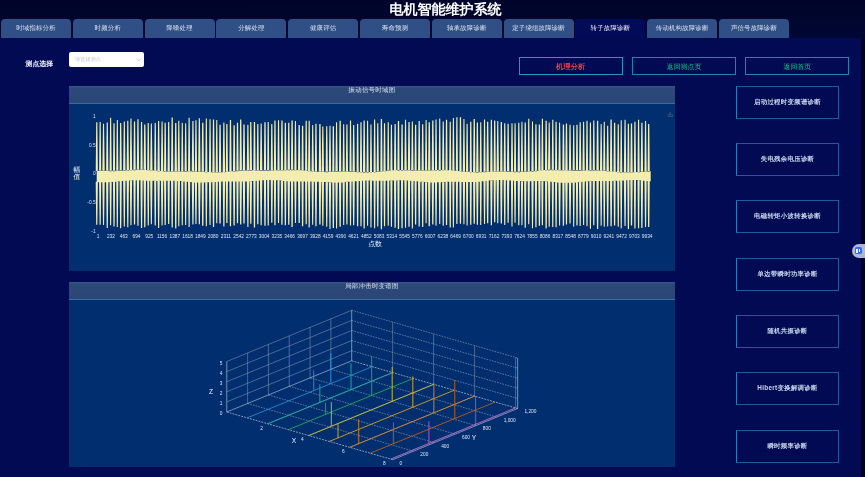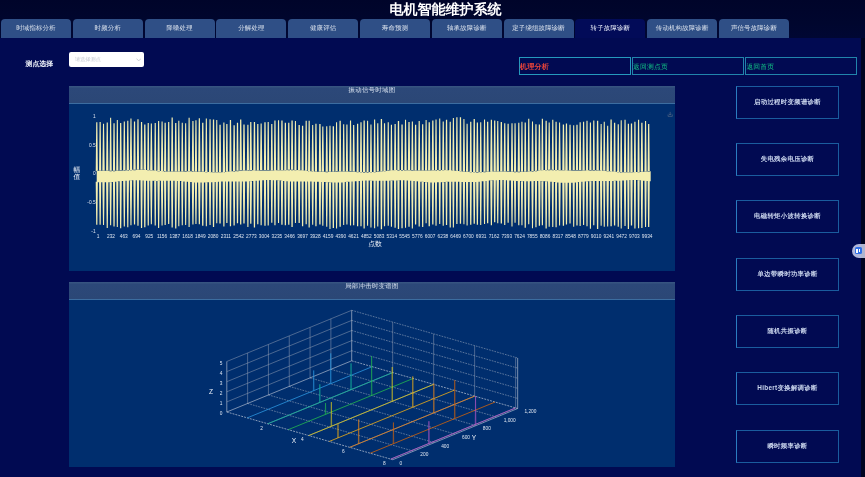--- a/index.html
+++ b/index.html
@@ -11,22 +11,22 @@
  border-radius:4px 4px 0 0;background:#2f4f86;color:#dde4ee;font-size:6.4px;
  text-align:center;line-height:18.0px;letter-spacing:.2px}
 .tab.act{background:#020b58;color:#f2f6ff}
 .sbar{position:absolute;left:861px;top:38.0px;width:4px;height:440px;background:#000420}
 .mpl{position:absolute;left:25.5px;top:59.6px;line-height:7px;font-size:6.9px;
  font-weight:700;color:#eef3fa}
 .sel{position:absolute;left:69.3px;top:51.9px;width:75px;height:14.8px;background:#fff;
  border-radius:2px}
 .sel span{position:absolute;left:5.6px;top:4.6px;font-size:5.2px;color:#c6cbd3}
 .sel svg{position:absolute;right:3.1px;top:5.8px}
-.tb{position:absolute;height:18.3px;width:112px;border:1px solid #2599bd;
- line-height:18.2px;font-size:6.8px;letter-spacing:.15px}
+.tb{position:absolute;height:18.3px;width:104px;border:1px solid #2599bd;
+ text-align:center;line-height:18.2px;font-size:6.8px;letter-spacing:.15px}
 .pn{position:absolute;left:68.8px;width:606.3px;background:#002e6e}
 .ph{height:18.1px;line-height:8.9px;text-align:center;font-size:6.4px;letter-spacing:.3px;
  color:#dae3f0;background:linear-gradient(180deg,#395782 0%,#2c4879 14%,#2b4776 100%);
  border-bottom:1px solid #3c6da0;letter-spacing:.3px}
 .cv{display:block}
 .sb{position:absolute;left:736px;width:103px;height:33px;border:1px solid #1a5c9e;
  border-left-color:#2a7cc0;text-align:center;font-size:6.4px;letter-spacing:.3px;color:#cbd7ee;font-weight:600;
  line-height:29.4px}
 text.al{font-family:"Liberation Sans",sans-serif;font-size:4.8px;fill:#dde5f0}
 text.an{font-family:"Liberation Sans",sans-serif;font-size:6.8px;fill:#eef3fa}

